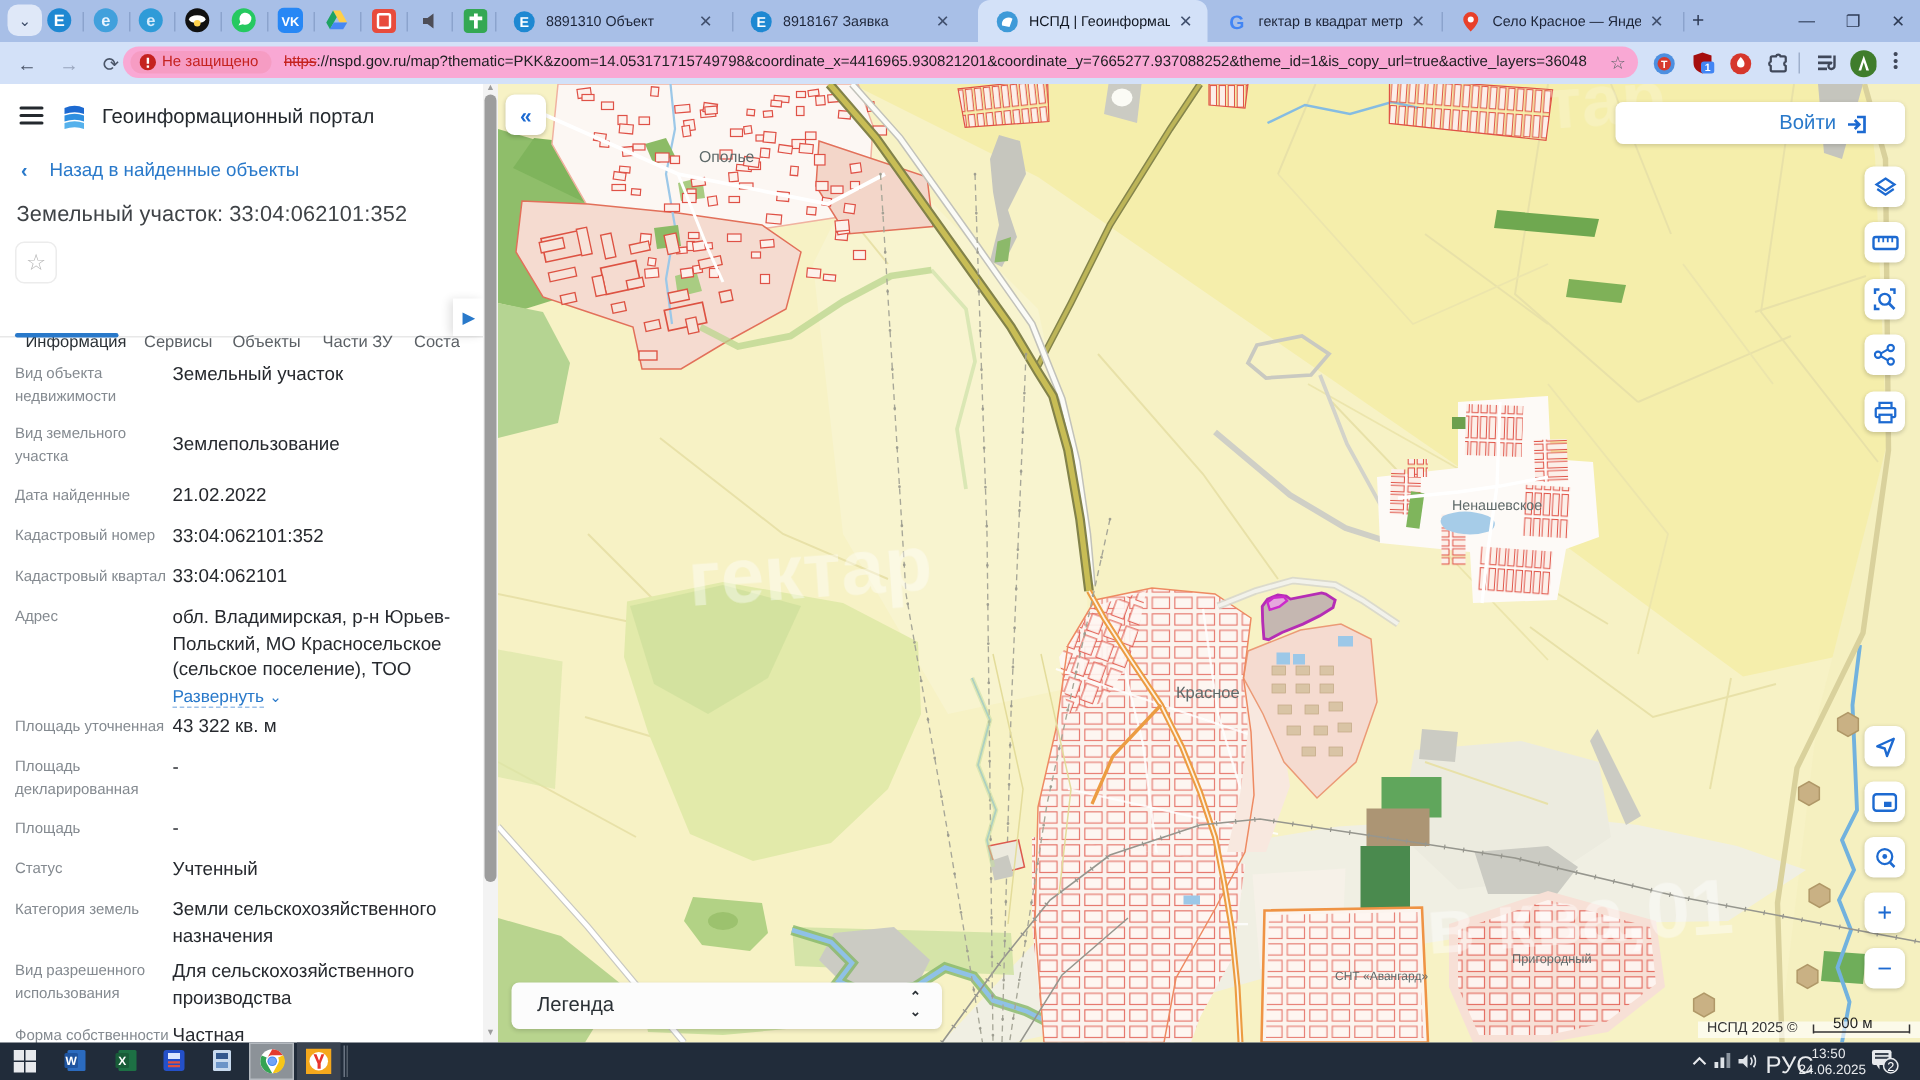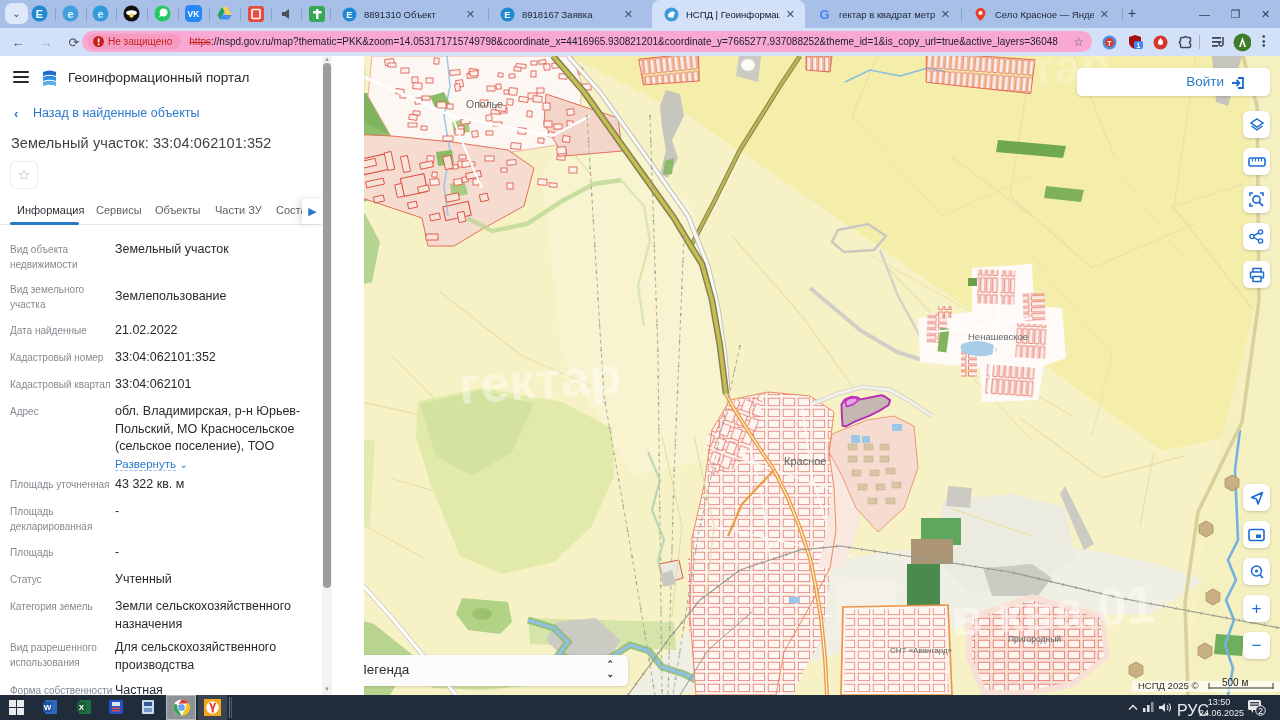--- a/index.html
+++ b/index.html
@@ -20,35 +20,35 @@
 #toolbar { position:absolute; left:0; top:28px; width:1280px; height:28px; background:#d3e1f8; }
 .navic { position:absolute; top:4px; width:20px; height:20px; color:#4a5568; font-size:13px; display:flex; align-items:center; justify-content:center; }
 #omni { position:absolute; left:82px; top:3px; width:1010px; height:21px; background:#f9a8d4; border-radius:11px; display:flex; align-items:center; font-size:10px; color:#202124; overflow:hidden; }
 #omni .warn { color:#c5221f; display:flex; align-items:center; font-size:10px; margin-left:5px; white-space:nowrap; background:rgba(217,48,37,0.09); border-radius:8px; padding:2px 9px 2px 6px; }
 #omni .url { margin-left:8px; white-space:nowrap; letter-spacing:0; }
 #omni .https { color:#c5221f; text-decoration:line-through;margin-top:16px; }
 #omni .star { margin-left:auto; margin-right:8px; color:#5f6368; font-size:12px; }
 .extic { position:absolute; top:5px; width:18px; height:18px; display:flex; align-items:center; justify-content:center; }
 
 
-#panel { position:absolute; left:0; top:56px; width:364px; height:639px; background:#fff; }
+#panel { position:absolute; left:0; top:56px; width:332px; height:639px; background:#fff; }
 #pscroll { position:absolute; left:322px; top:56px; width:10px; height:639px; background:#f3f3f3; }
 #pthumb { position:absolute; left:1px; top:7px; width:8px; height:525px; background:#9d9d9d; border-radius:4px; }
 #phead { position:absolute; left:12px; top:14px; width:300px; height:16px; }
 #burger { position:absolute; left:1px; top:1px; width:16px; height:12px; }
 #burger div { height:2px; background:#24292e; margin-bottom:3px; border-radius:1px; }
 #plogo { position:absolute; left:29px; top:-2px; width:17px; height:19px; }
 #ptitle { position:absolute; left:56px; top:0px; font-size:13.5px; color:#24292e; }
 #backlink { position:absolute; left:12px; top:50px; font-size:12.5px; color:#2979ca; }
 #backlink .ar { position:absolute; left:2px; top:0px; font-size:13px; font-weight:bold; }
 #backlink .bt { margin-left:21px; }
 #h1 { position:absolute; left:11px; top:79px; font-size:14.5px; color:#3f4347; letter-spacing:0.1px; }
 #starbox { position:absolute; left:10px; top:105px; width:28px; height:28px; border:1px solid #ececec; border-radius:6px; color:#b5b5b5; font-size:15px; display:flex; align-items:center; justify-content:center; background:#fff; }
 #ptabs { position:absolute; left:0px; top:142px; width:322px; height:27px; border-bottom:1px solid #e8e8e8; font-size:11px; color:#5c6166; }
-#ptabs span { position:absolute; top:6px; }
+#ptabs span { position:absolute; top:24px; }
 #tabun { position:absolute; left:10px; top:166px; width:69px; height:3px; background:#2979ca; border-radius:2px; }
 #tabarrow { position:absolute; left:302px; top:143px; width:21px; height:25px; background:#fff; box-shadow:-3px 0 6px rgba(0,0,0,0.12); color:#2979ca; font-size:11px; display:flex; align-items:center; justify-content:center; }
 .lbl { position:absolute; left:10px; width:103px; font-size:10px; color:#848a90; line-height:14.5px; }
 .val { position:absolute; left:115px; width:200px; font-size:12.5px; color:#26292e; line-height:17.5px; }
 .exp { color:#2979ca; font-size:11.5px; border-bottom:1px dashed #9cc0e8; }
 
 
 #map { position:absolute; left:332px; top:56px; width:948px; height:639px; background:#f6f1c4; overflow:hidden; }
 #collapse { position:absolute; left:337px; top:63px; width:27px; height:27px; background:#fff; border-radius:6px; box-shadow:0 1px 3px rgba(0,0,0,0.2); color:#1d6ad1; font-size:14px; font-weight:bold; display:flex; align-items:center; justify-content:center; }
 #loginbar { position:absolute; left:1077px; top:68px; width:193px; height:28px; background:#fff; border-radius:5px; box-shadow:0 1px 3px rgba(0,0,0,0.15); }

